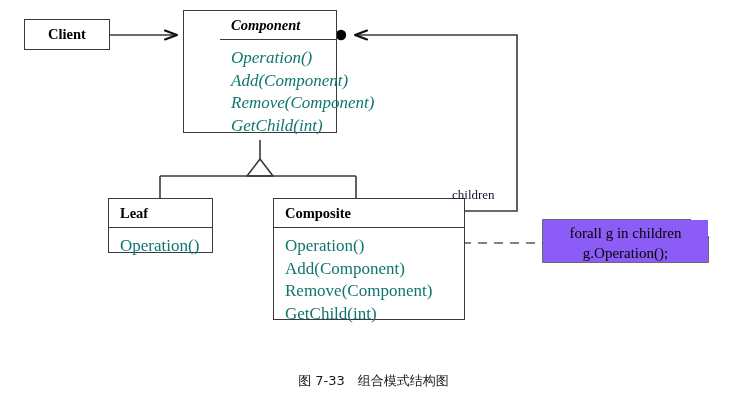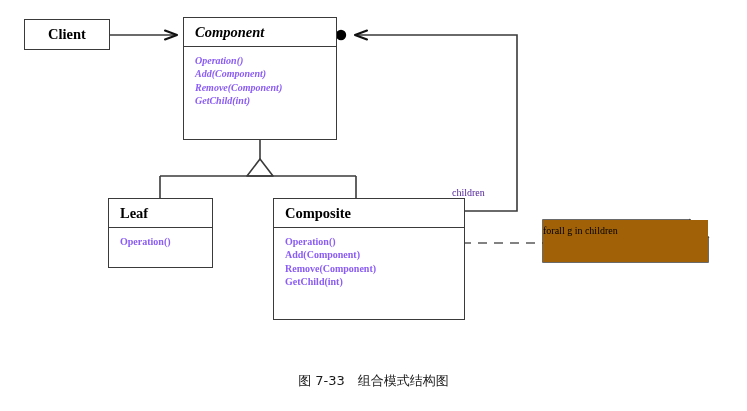--- a/index.html
+++ b/index.html
@@ -40,25 +40,24 @@
     line-height: 1.25;
     color: #000;
     white-space: nowrap;
   }
   .uml-title.abstract {
     font-style: italic;
   }
   .uml-ops {
     box-sizing: border-box;
     padding: 7px 0 8px 11px;
-    font-size: 10px;
+    font-size: 17px;
     line-height: 1.33;
-    color: #8b5cf6;
+    color: #0f766e;
     white-space: nowrap;
-    font-weight: bold;
   }
   .uml-ops.abstract {
     font-style: italic;
   }
   .uml-ops div {
     white-space: nowrap;
   }
   
   .plain-box {
     position: absolute;
@@ -69,33 +68,33 @@
     align-items: center;
     justify-content: center;
     font-size: 14.5px;
     font-weight: bold;
     color: #000;
   }
   
   .note {
     position: absolute;
     box-sizing: border-box;
-    background: #a16207;
-    font-size: 10px;
+    background: #8b5cf6;
+    font-size: 15px;
     line-height: 1.33;
     color: #000;
-    text-align: left;
+    text-align: center;
     padding-top: 4px;
     white-space: nowrap;
   }
   
   .edge-label {
     position: absolute;
-    font-size: 10px;
-    color: #4c1d95;
+    font-size: 13px;
+    color: #0f172a;
     white-space: nowrap;
   }
   
   .caption {
     position: absolute;
     width: 747px;
     left: 0;
     text-align: center;
     font-size: 13px;
     color: #1a1a1a;
@@ -128,48 +127,49 @@
     <line x1="382" y1="243" x2="543" y2="243" stroke="#5a5a5a" stroke-width="1.5" stroke-dasharray="9,7"></line>
 
     <path d="M 543 220 L 690 220 L 708 237 L 708 262 L 543 262 Z" fill="#ffffff" stroke="#3a3a3a" stroke-width="1.5" stroke-linejoin="miter"></path>
     <path d="M 690 220 L 708 237 L 690 237 Z" fill="#808080" stroke="#3a3a3a" stroke-width="1.3" stroke-linejoin="miter"></path>
   </svg>
 
   <div class="plain-box" style="left:24px; top:19px; width:86px; height:31px;">
     <span>Client</span>
   </div>
 
-  <div class="uml-box" style="left:183px; top:17px; width:154px; height:123px;">
+  <div class="uml-box" style="left:183px; top:10px; width:154px; height:123px;padding-left:36px;">
     <div class="uml-title abstract">Component</div>
     <div class="uml-ops abstract">
       <div>Operation()</div>
       <div>Add(Component)</div>
       <div>Remove(Component)</div>
       <div>GetChild(int)</div>
     </div>
   </div>
 
-  <div class="uml-box" style="left:108px; top:198px; width:105px; height:70px;">
+  <div class="uml-box" style="left:108px; top:198px; width:105px; height:55px;">
     <div class="uml-title">Leaf</div>
     <div class="uml-ops">
       <div>Operation()</div>
     </div>
   </div>
 
   <div class="uml-box" style="left:273px; top:198px; width:192px; height:122px;">
     <div class="uml-title">Composite</div>
     <div class="uml-ops">
       <div>Operation()</div>
       <div>Add(Component)</div>
       <div>Remove(Component)</div>
       <div>GetChild(int)</div>
     </div>
   </div>
 
   <div class="edge-label" style="left:452px; top:187px;">children</div>
 
   <div class="note" style="left:543px; top:220px; width:165px; height:42px;">
     <div>forall g in children</div>
+    <div>g.Operation();</div>
   </div>
 
   <div class="caption" style="top:372px;">图 7-33　组合模式结构图</div>
 
 </div>
 
 </body></html>

